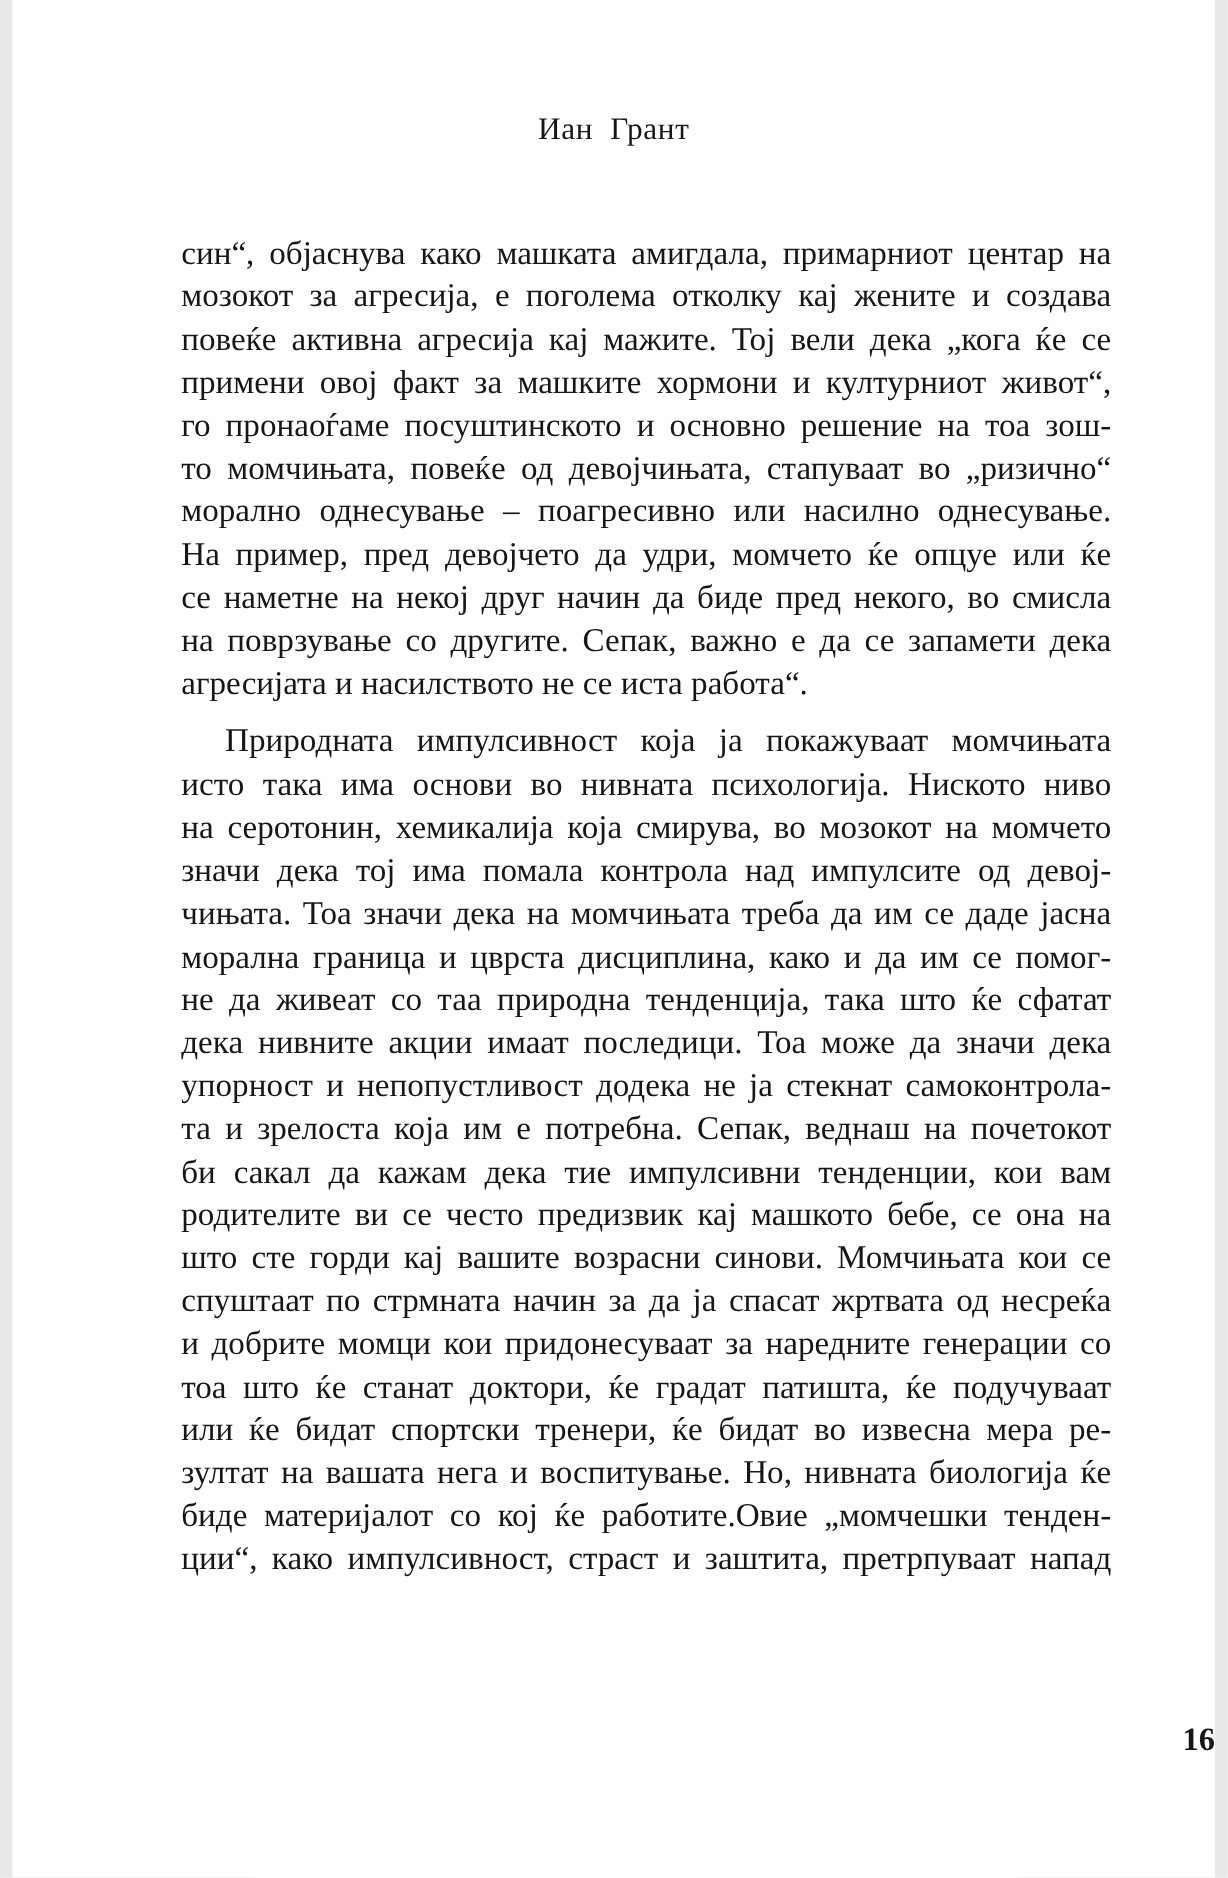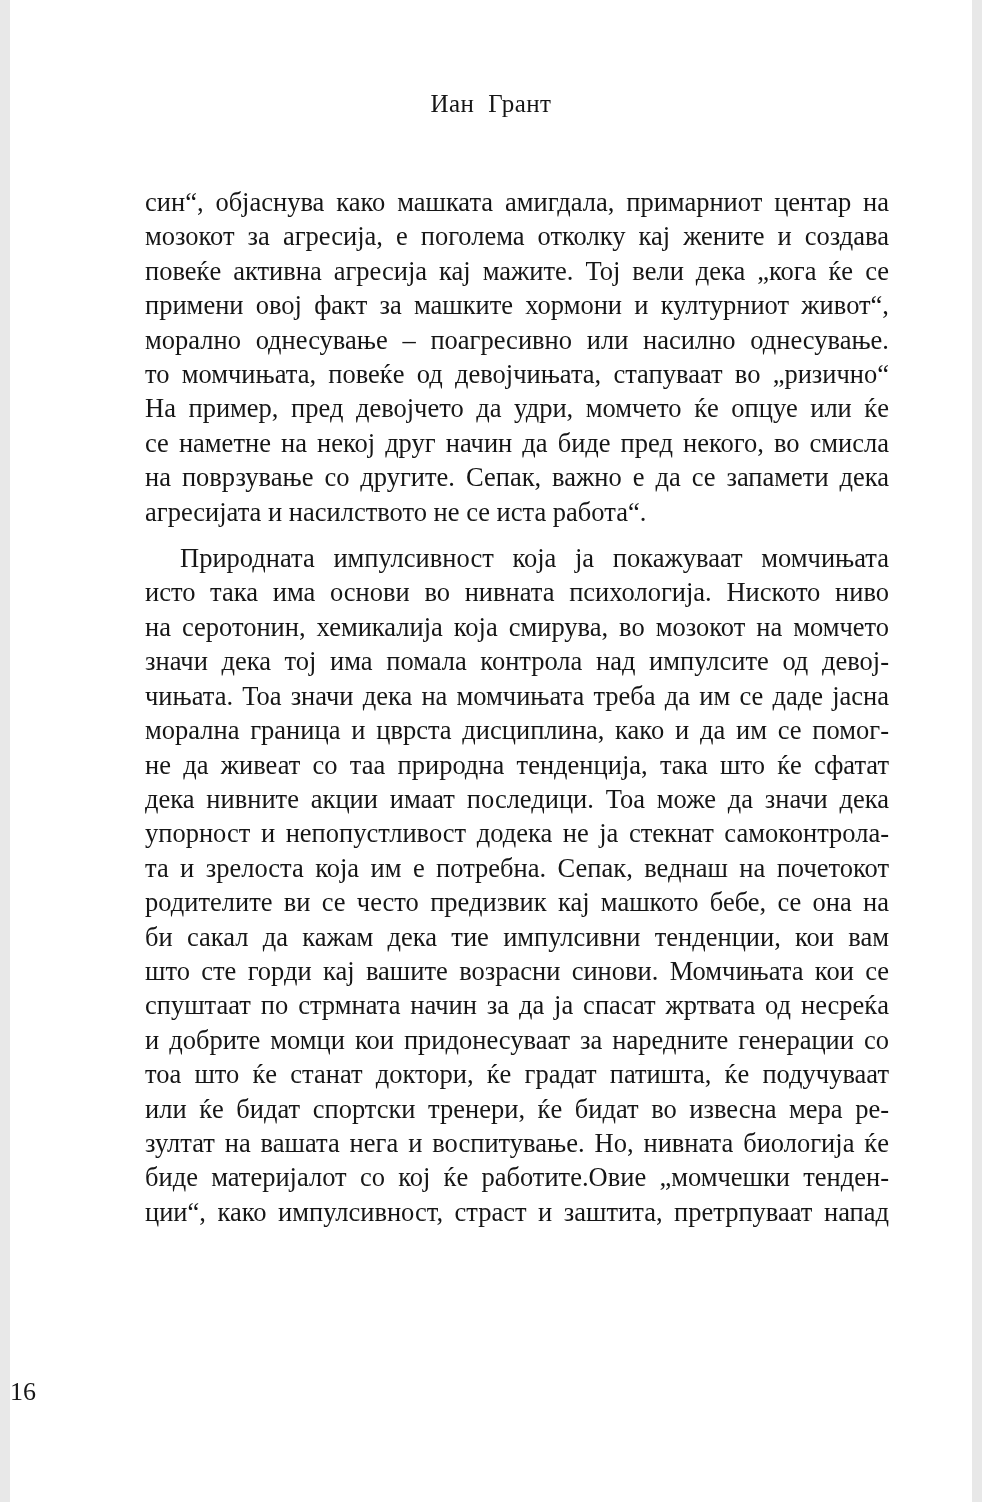--- a/index.html
+++ b/index.html
@@ -49,56 +49,58 @@
   }
   .line.last-unjustified {
     text-align: right;
     text-align-last: left;
   }
   .page-number {
     position: absolute;
     top: 1377px;
     left: 0;
     width: 100%;
-    text-align: left;
+    text-align: right;
     font-size: 26px;
+    font-weight: bold;
   }
 </style>
 </head>
 <body>
 
 <div class="page">
   <div class="running-header">Иан Грант</div>
 
   <div class="textblock">
       <div class="paragraph">
         <div class="line">син“, објаснува како машката амигдала, примарниот центар на</div>
         <div class="line">мозокот за агресија, е поголема отколку кај жените и создава</div>
         <div class="line">повеќе активна агресија кај мажите. Тој вели дека „кога ќе се</div>
         <div class="line">примени овој факт за машките хормони и културниот живот“,</div>
+        <div class="line">го пронаоѓаме посуштинското и основно решение на тоа зош-</div>
+        <div class="line">то момчињата, повеќе од девојчињата, стапуваат во „ризично“</div>
         <div class="line">морално однесување – поагресивно или насилно однесување.</div>
-        <div class="line">то момчињата, повеќе од девојчињата, стапуваат во „ризично“</div>
         <div class="line">На пример, пред девојчето да удри, момчето ќе опцуе или ќе</div>
         <div class="line">се наметне на некој друг начин да биде пред некого, во смисла</div>
         <div class="line">на поврзување со другите. Сепак, важно е да се запамети дека</div>
         <div class="line last-unjustified">агресијата и насилството не се иста работа“.</div>
       </div>
       <div class="paragraph">
         <div class="line indent">Природната импулсивност која ја покажуваат момчињата</div>
         <div class="line">исто така има основи во нивната психологија. Ниското ниво</div>
         <div class="line">на серотонин, хемикалија која смирува, во мозокот на момчето</div>
         <div class="line">значи дека тој има помала контрола над импулсите од девој-</div>
         <div class="line">чињата. Тоа значи дека на момчињата треба да им се даде јасна</div>
         <div class="line">морална граница и цврста дисциплина, како и да им се помог-</div>
         <div class="line">не да живеат со таа природна тенденција, така што ќе сфатат</div>
         <div class="line">дека нивните акции имаат последици. Тоа може да значи дека</div>
         <div class="line">упорност и непопустливост додека не ја стекнат самоконтрола-</div>
         <div class="line">та и зрелоста која им е потребна. Сепак, веднаш на почетокот</div>
+        <div class="line">би сакал да кажам дека тие импулсивни тенденции, кои вам</div>
         <div class="line">родителите ви се често предизвик кај машкото бебе, се она на</div>
-        <div class="line">би сакал да кажам дека тие импулсивни тенденции, кои вам</div>
         <div class="line">што сте горди кај вашите возрасни синови. Момчињата кои се</div>
         <div class="line">спуштаат по стрмната начин за да ја спасат жртвата од несреќа</div>
         <div class="line">и добрите момци кои придонесуваат за наредните генерации со</div>
         <div class="line">тоа што ќе станат доктори, ќе градат патишта, ќе подучуваат</div>
         <div class="line">или ќе бидат спортски тренери, ќе бидат во извесна мера ре-</div>
         <div class="line">зултат на вашата нега и воспитување. Но, нивната биологија ќе</div>
         <div class="line">биде материјалот со кој ќе работите.Овие „момчешки тенден-</div>
         <div class="line">ции“, како импулсивност, страст и заштита, претрпуваат напад</div>
       </div>
     </div>

